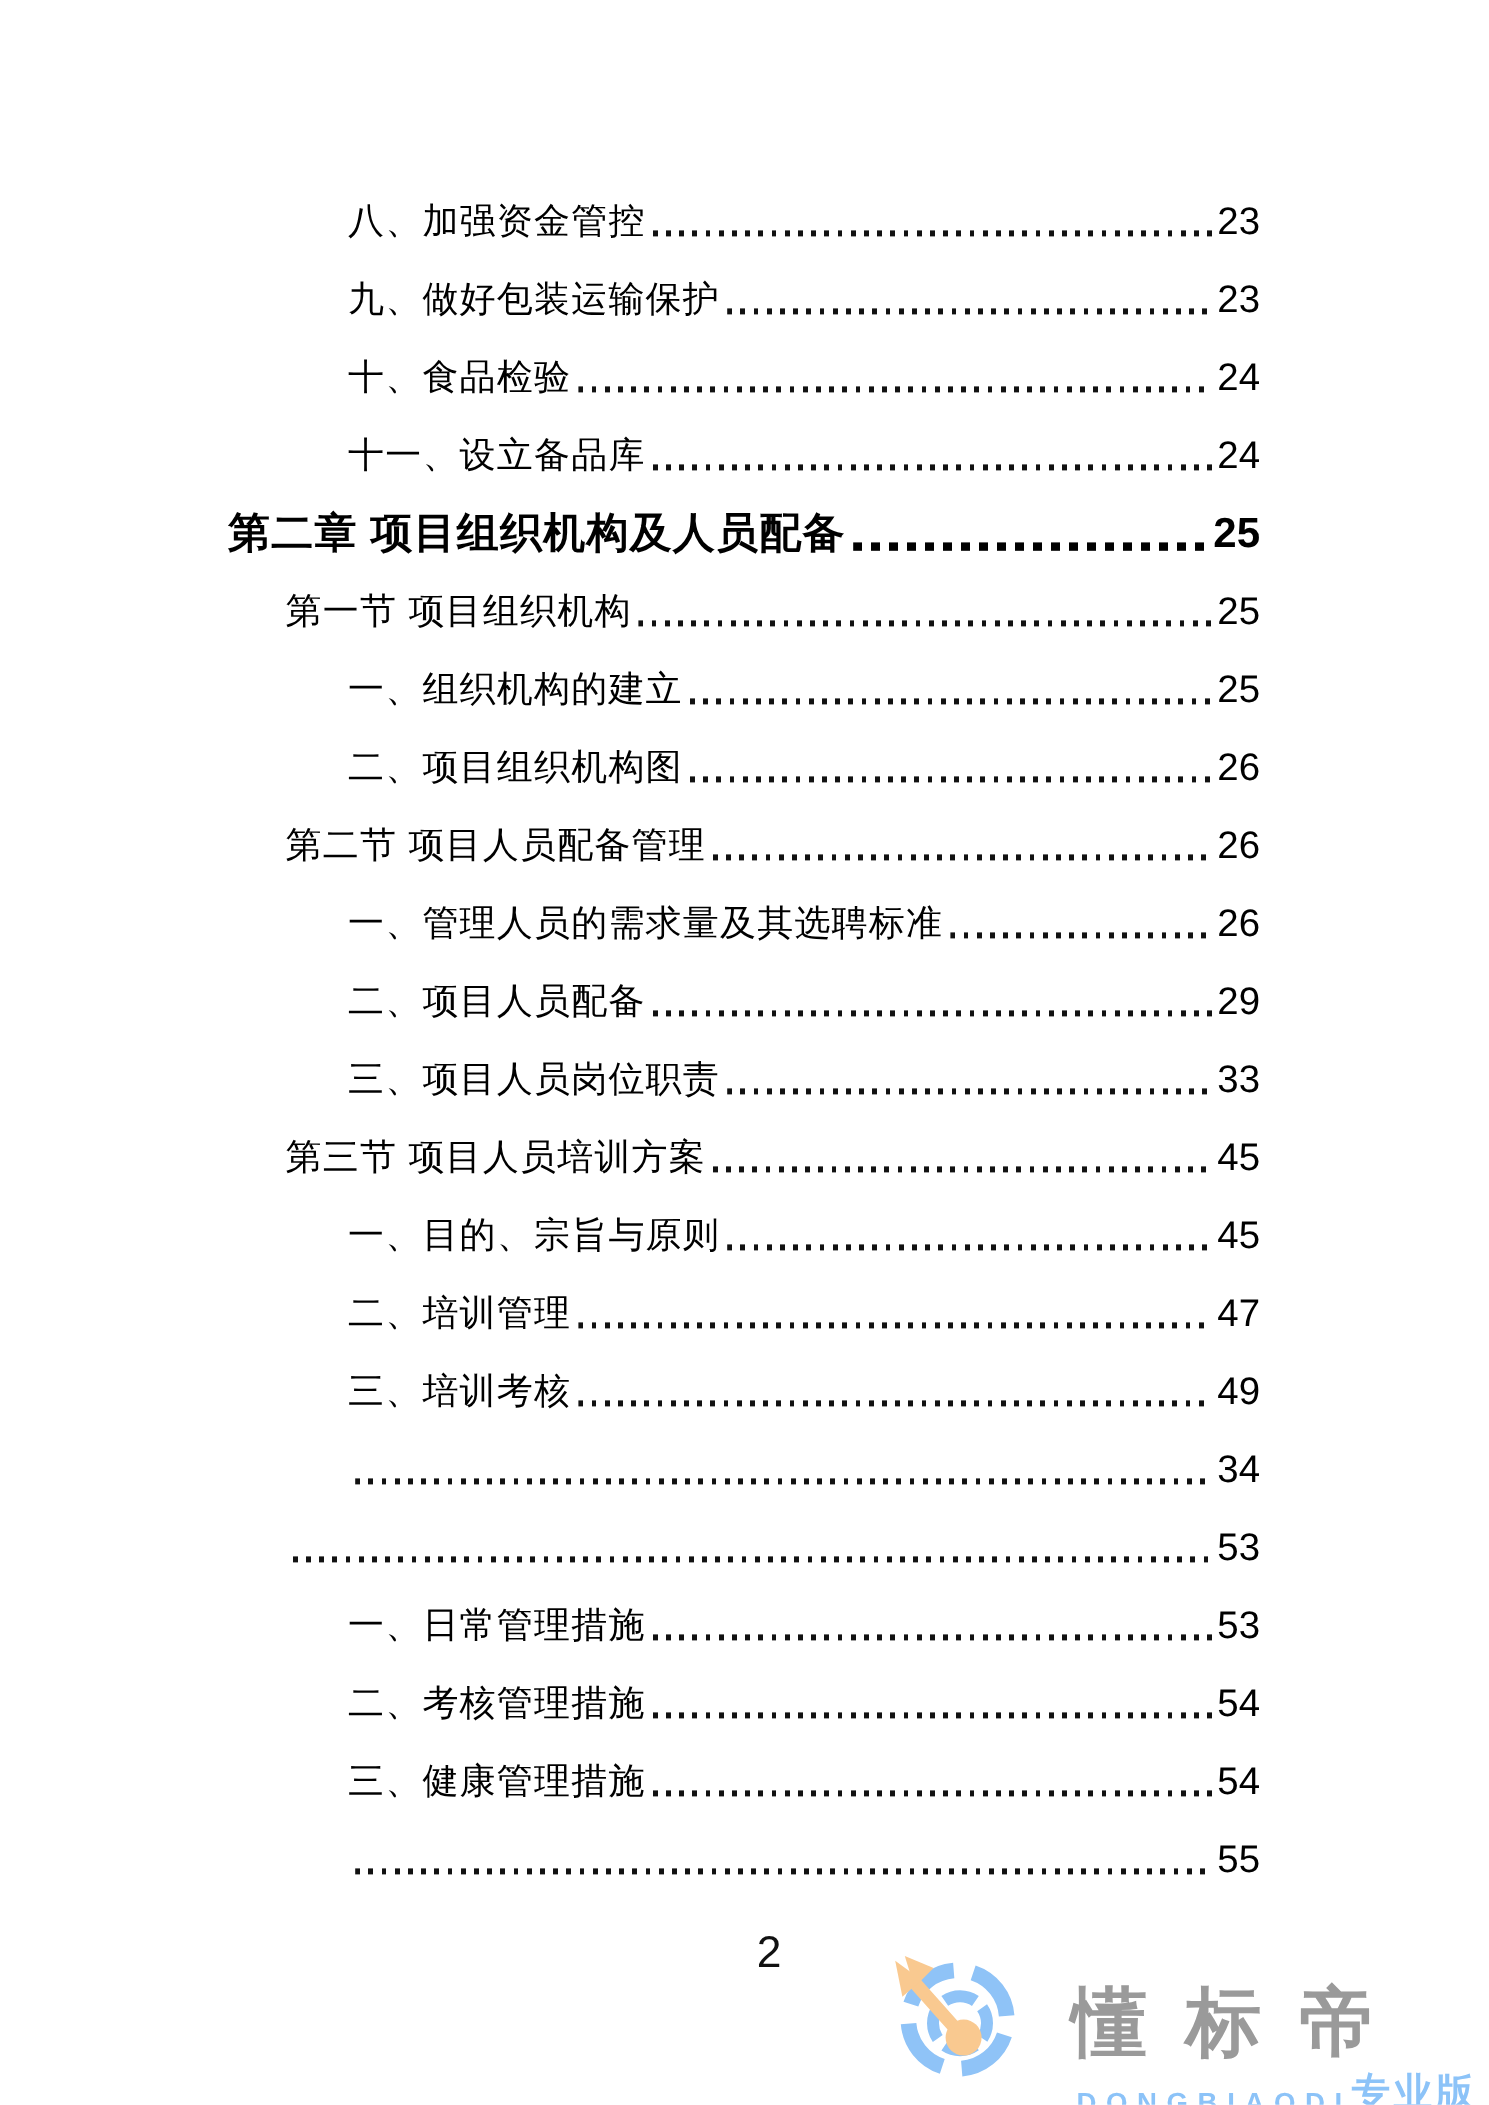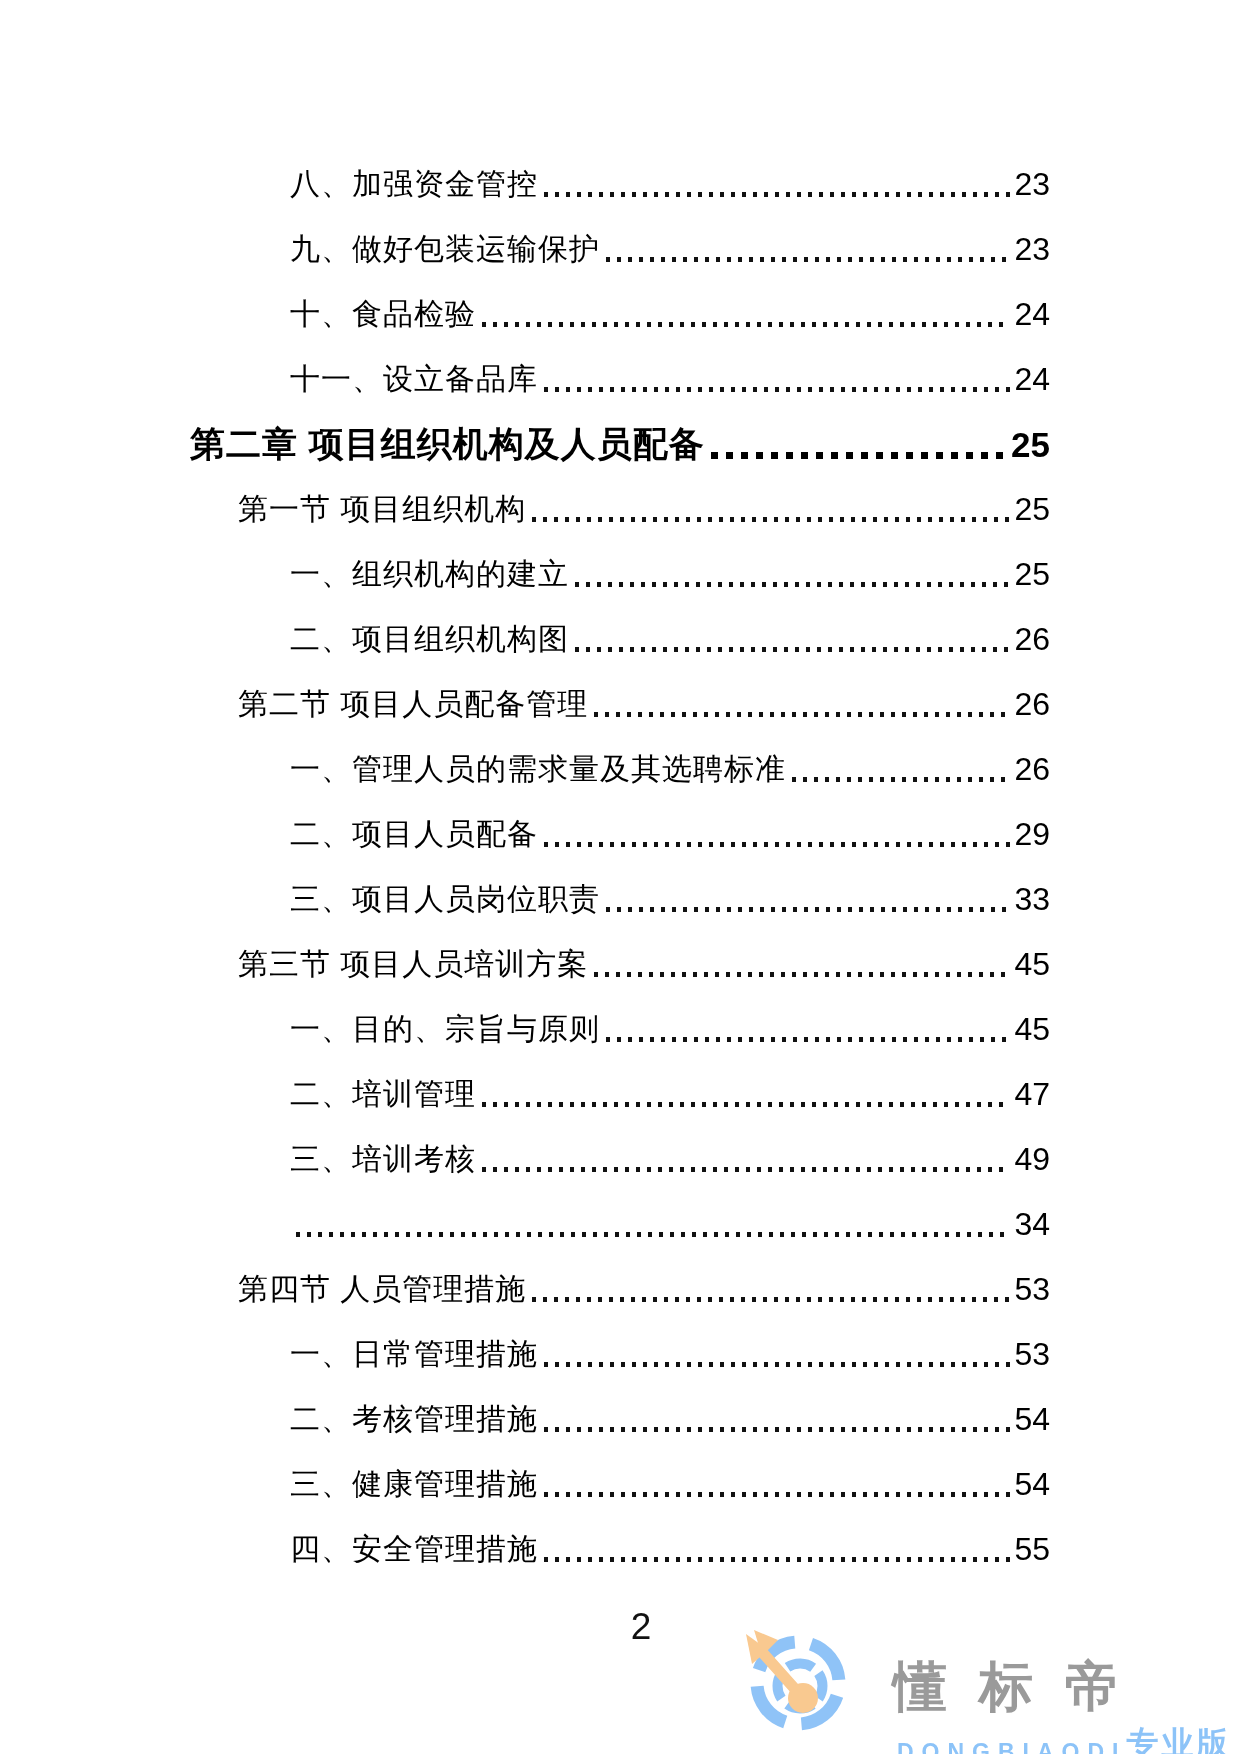--- a/index.html
+++ b/index.html
@@ -35,21 +35,21 @@
   
   .page-number{
     position:absolute;left:601px;top:1606px;width:80px;
     text-align:center;font-size:37px;color:#111;
   }
   
   .watermark{position:absolute;left:0;top:0;width:100%;height:100%;pointer-events:none;}
   .wm-logo{position:absolute;left:738px;top:1628px;}
   .wm-cn{
     position:absolute;left:893px;top:1646px;width:320px;
-    font-size:54px;font-weight:bold;color:#9a9a9a;
+    font-size:63px;font-weight:bold;color:#9a9a9a;
     letter-spacing:32px;white-space:nowrap;line-height:80px;
   }
   .wm-en{
     position:absolute;left:897px;top:1722px;width:316px;
     display:flex;justify-content:space-between;align-items:flex-end;
     font-weight:bold;color:#8cc3f8;white-space:nowrap;
   }
   .wm-en-latin{font-size:23px;letter-spacing:8px;}
   .wm-en-cjk{font-size:32px;letter-spacing:3px;}
 </style>
@@ -137,41 +137,39 @@
       <div class="toc-row lvl3">
         <span class="toc-text">三、培训考核</span>
         <span class="leader"></span>
         <span class="pagenum">49</span>
       </div>
       <div class="toc-row lvl3">
         <span class="leader"></span>
         <span class="pagenum">34</span>
       </div>
       <div class="toc-row lvl2">
-        <span class="toc-text">第四节 人员管理措施</span>
         <span class="leader"></span>
         <span class="pagenum">53</span>
       </div>
       <div class="toc-row lvl3">
         <span class="toc-text">一、日常管理措施</span>
         <span class="leader"></span>
         <span class="pagenum">53</span>
       </div>
       <div class="toc-row lvl3">
         <span class="toc-text">二、考核管理措施</span>
         <span class="leader"></span>
         <span class="pagenum">54</span>
       </div>
       <div class="toc-row lvl3">
         <span class="toc-text">三、健康管理措施</span>
         <span class="leader"></span>
         <span class="pagenum">54</span>
       </div>
       <div class="toc-row lvl3">
-        <span class="toc-text">四、安全管理措施</span>
         <span class="leader"></span>
         <span class="pagenum">55</span>
       </div>
     </div>
 
   <div class="page-number">2</div>
 
   <div class="watermark">
     <svg class="wm-logo" width="125" height="126" viewBox="0 0 125 126">
       <g>

